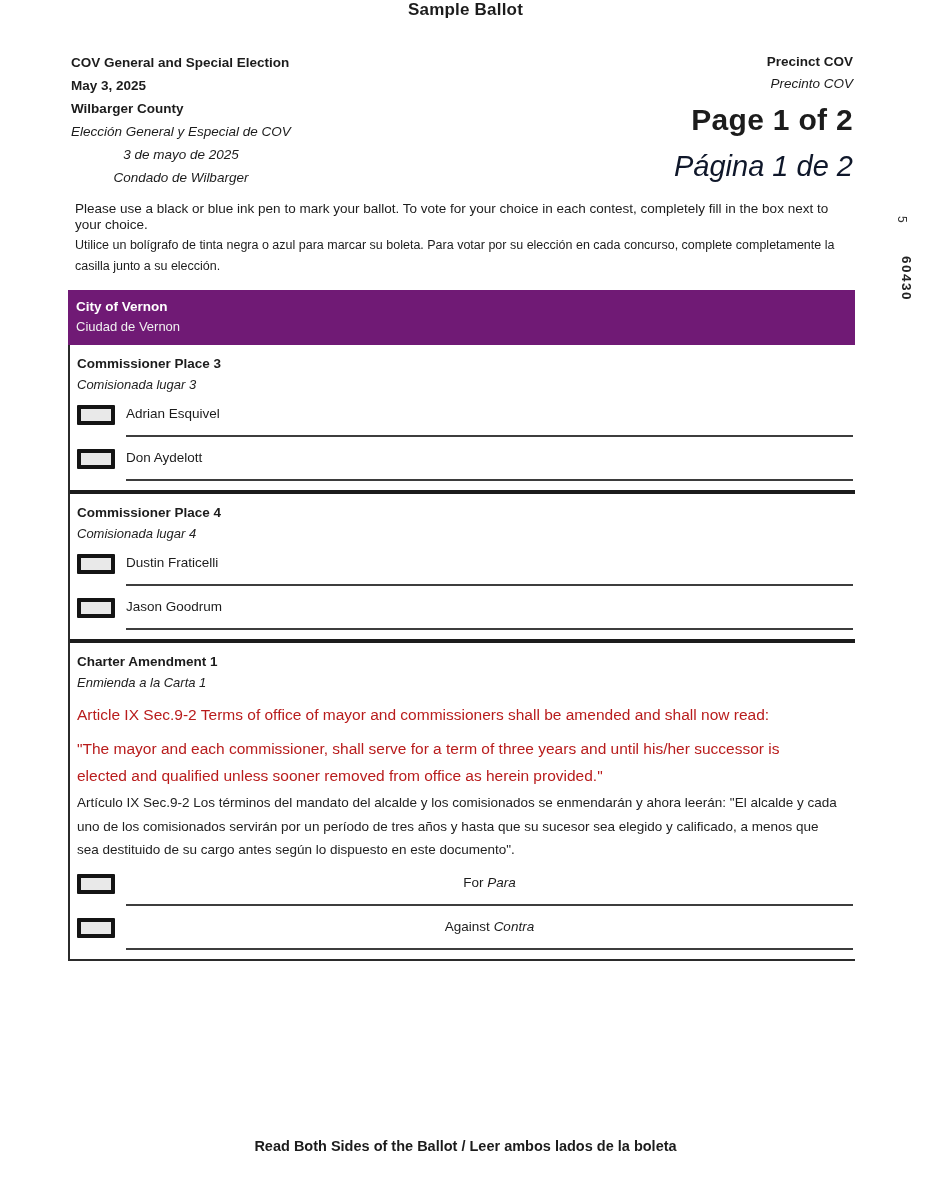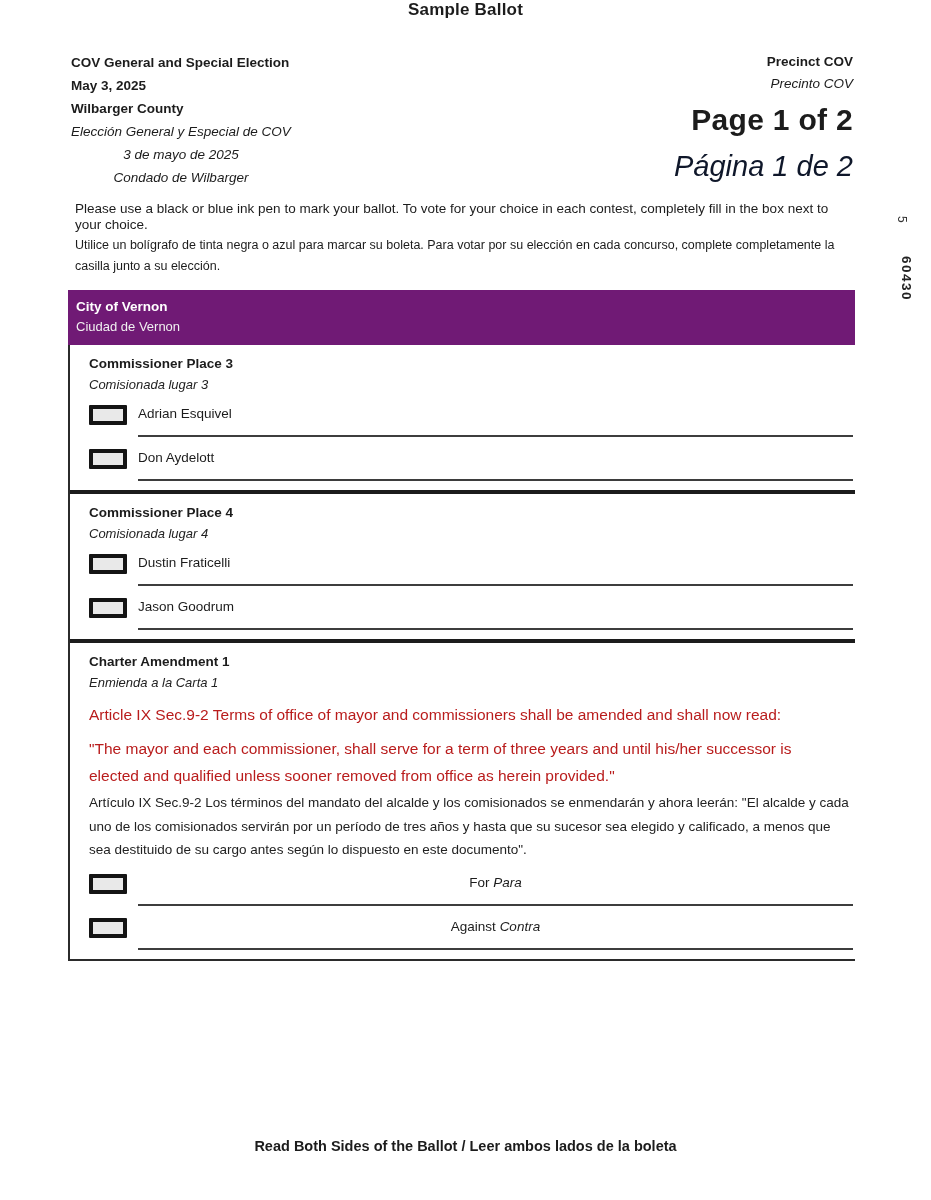--- a/index.html
+++ b/index.html
@@ -50,21 +50,21 @@
     color: #ffffff;
     padding: 7px 10px 9px 8px;
   }
   .section-bar-en { font-weight: 700; font-size: 13.5px; line-height: 20px; }
   .section-bar-es { font-size: 13px; line-height: 19px; color: #f0f0f0; }
   .contests-wrap {
     border-left: 2px solid #2b2b2b;
     border-bottom: 2px solid #2b2b2b;
   }
   .divider { height: 4px; background: #1c1c1c; }
-  .contest { padding: 10px 2px 0 19px; }
+  .contest { padding: 10px 2px 0 7px; }
   .contest-title { font-weight: 700; font-size: 13.5px; line-height: 17px; }
   .contest-sub { font-style: italic; font-size: 13px; line-height: 17px; margin-top: 4px; color: #222; }
   .option { display: flex; align-items: flex-start; margin-top: 11px; }
   .option.last { margin-bottom: 9px; }
   .checkbox {
     flex: 0 0 auto;
     width: 38px; height: 20px;
     border: 4px solid #141414;
     background: #e9e9e9;
     border-radius: 1px;

